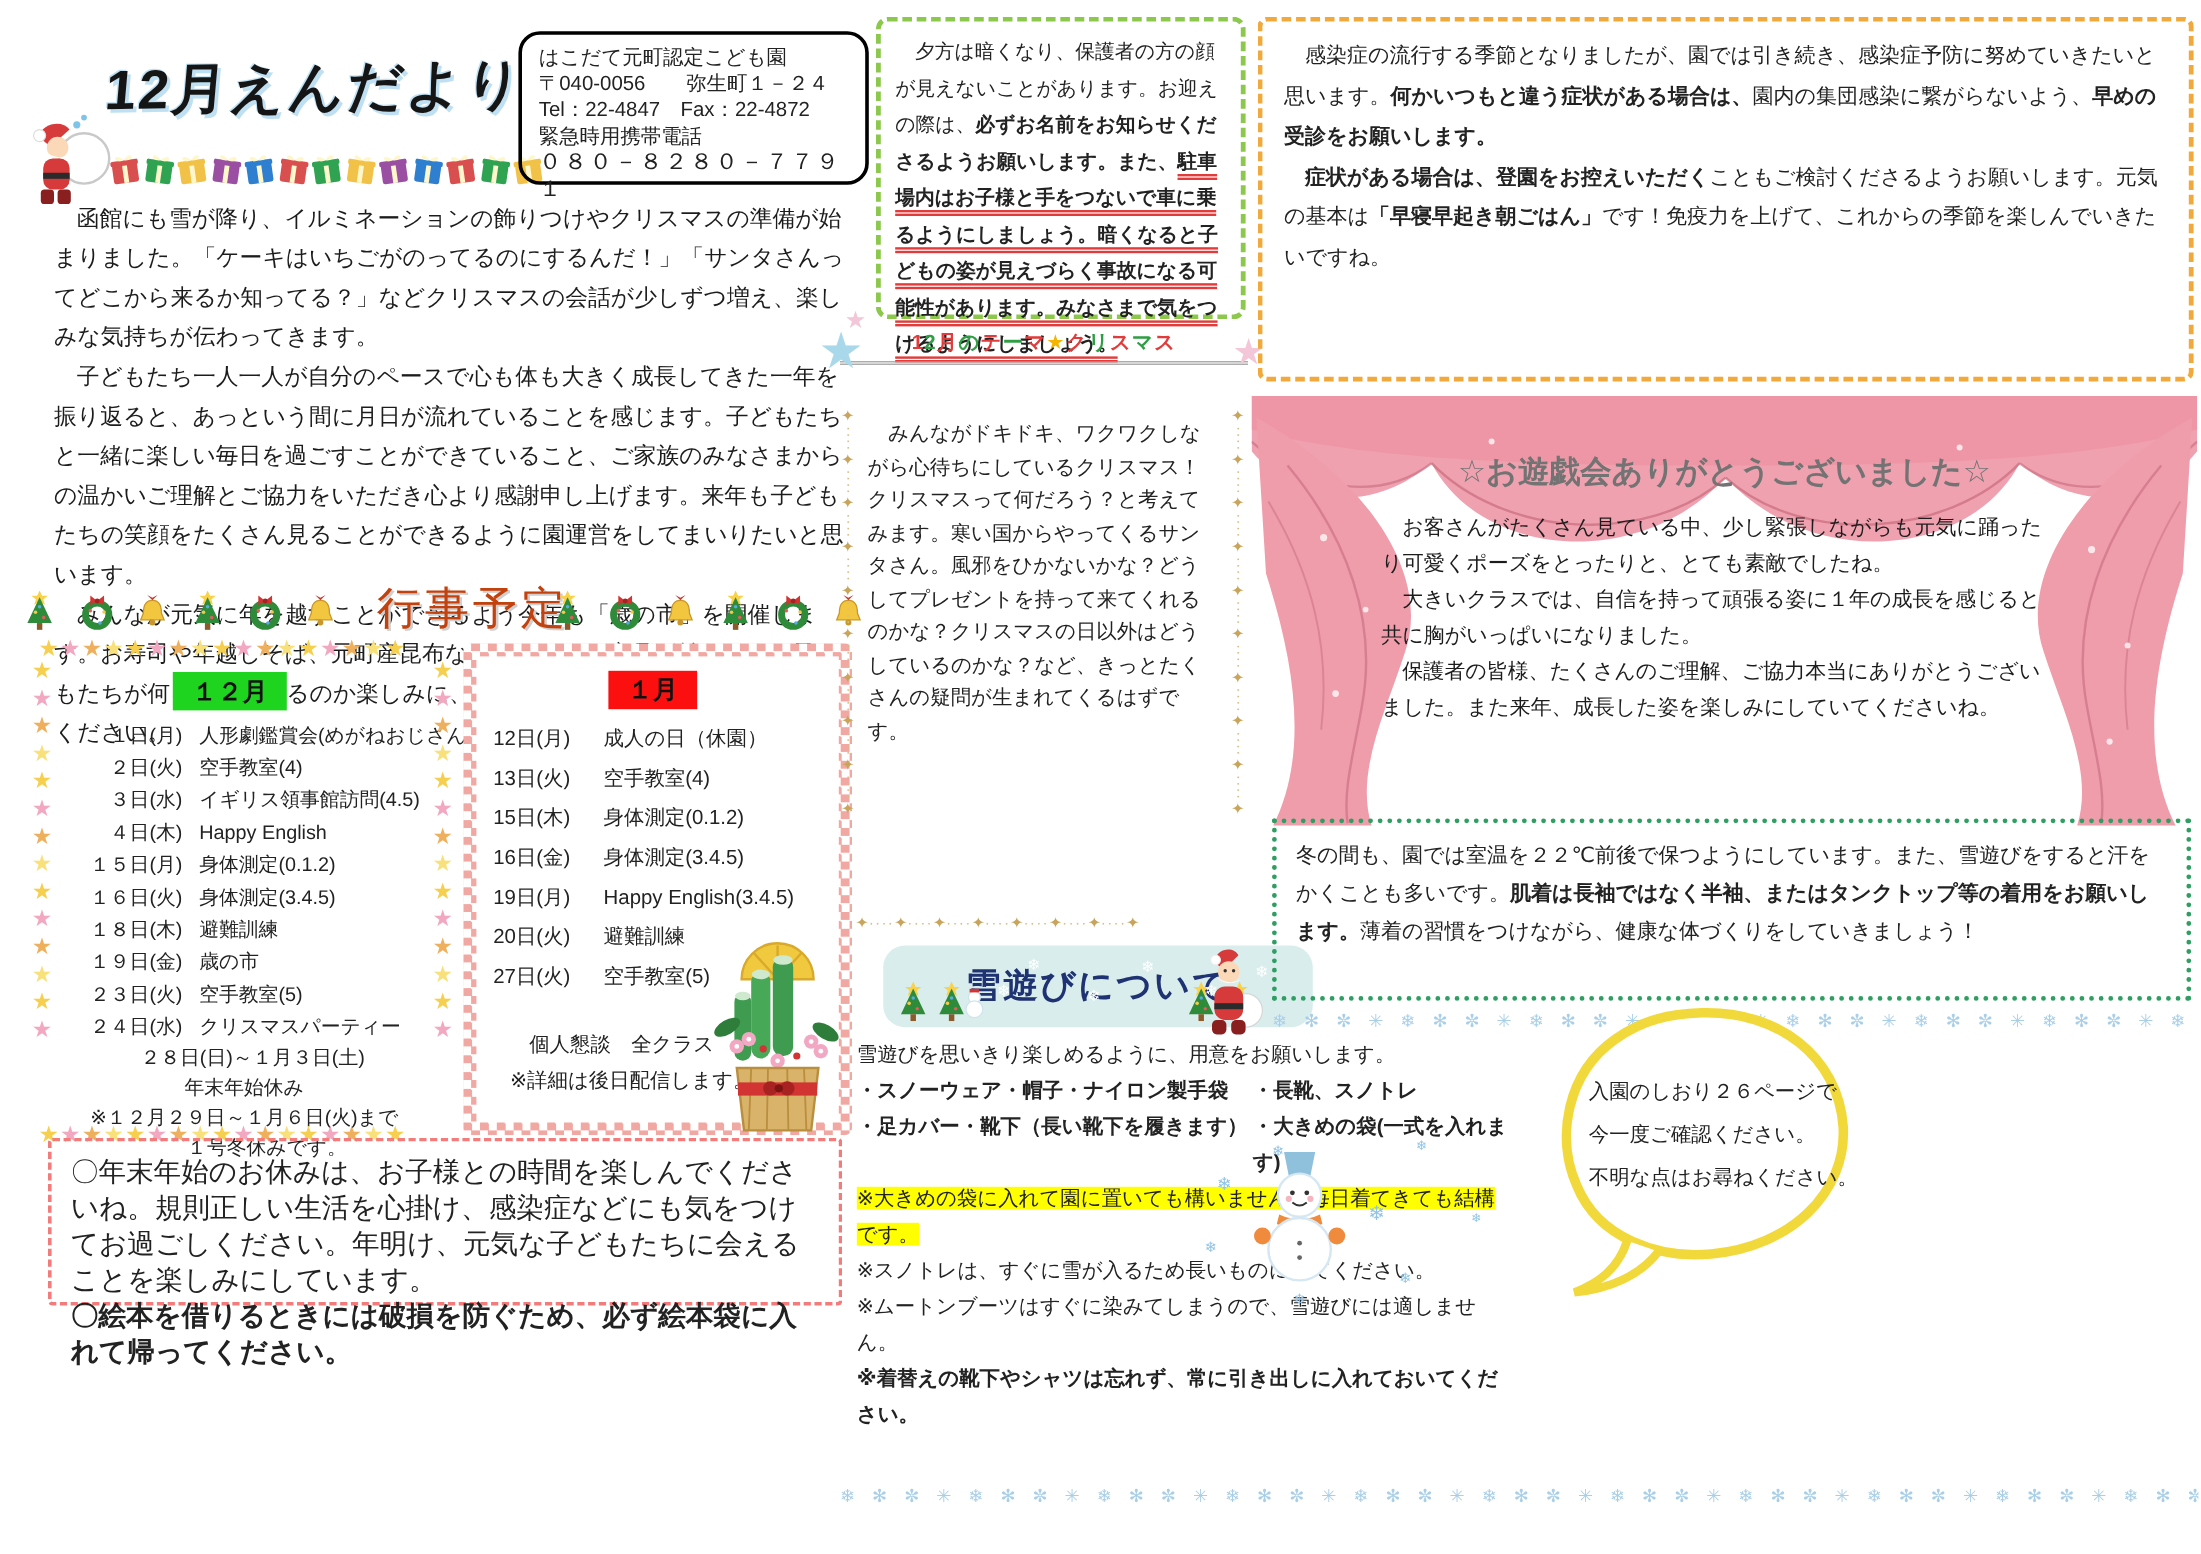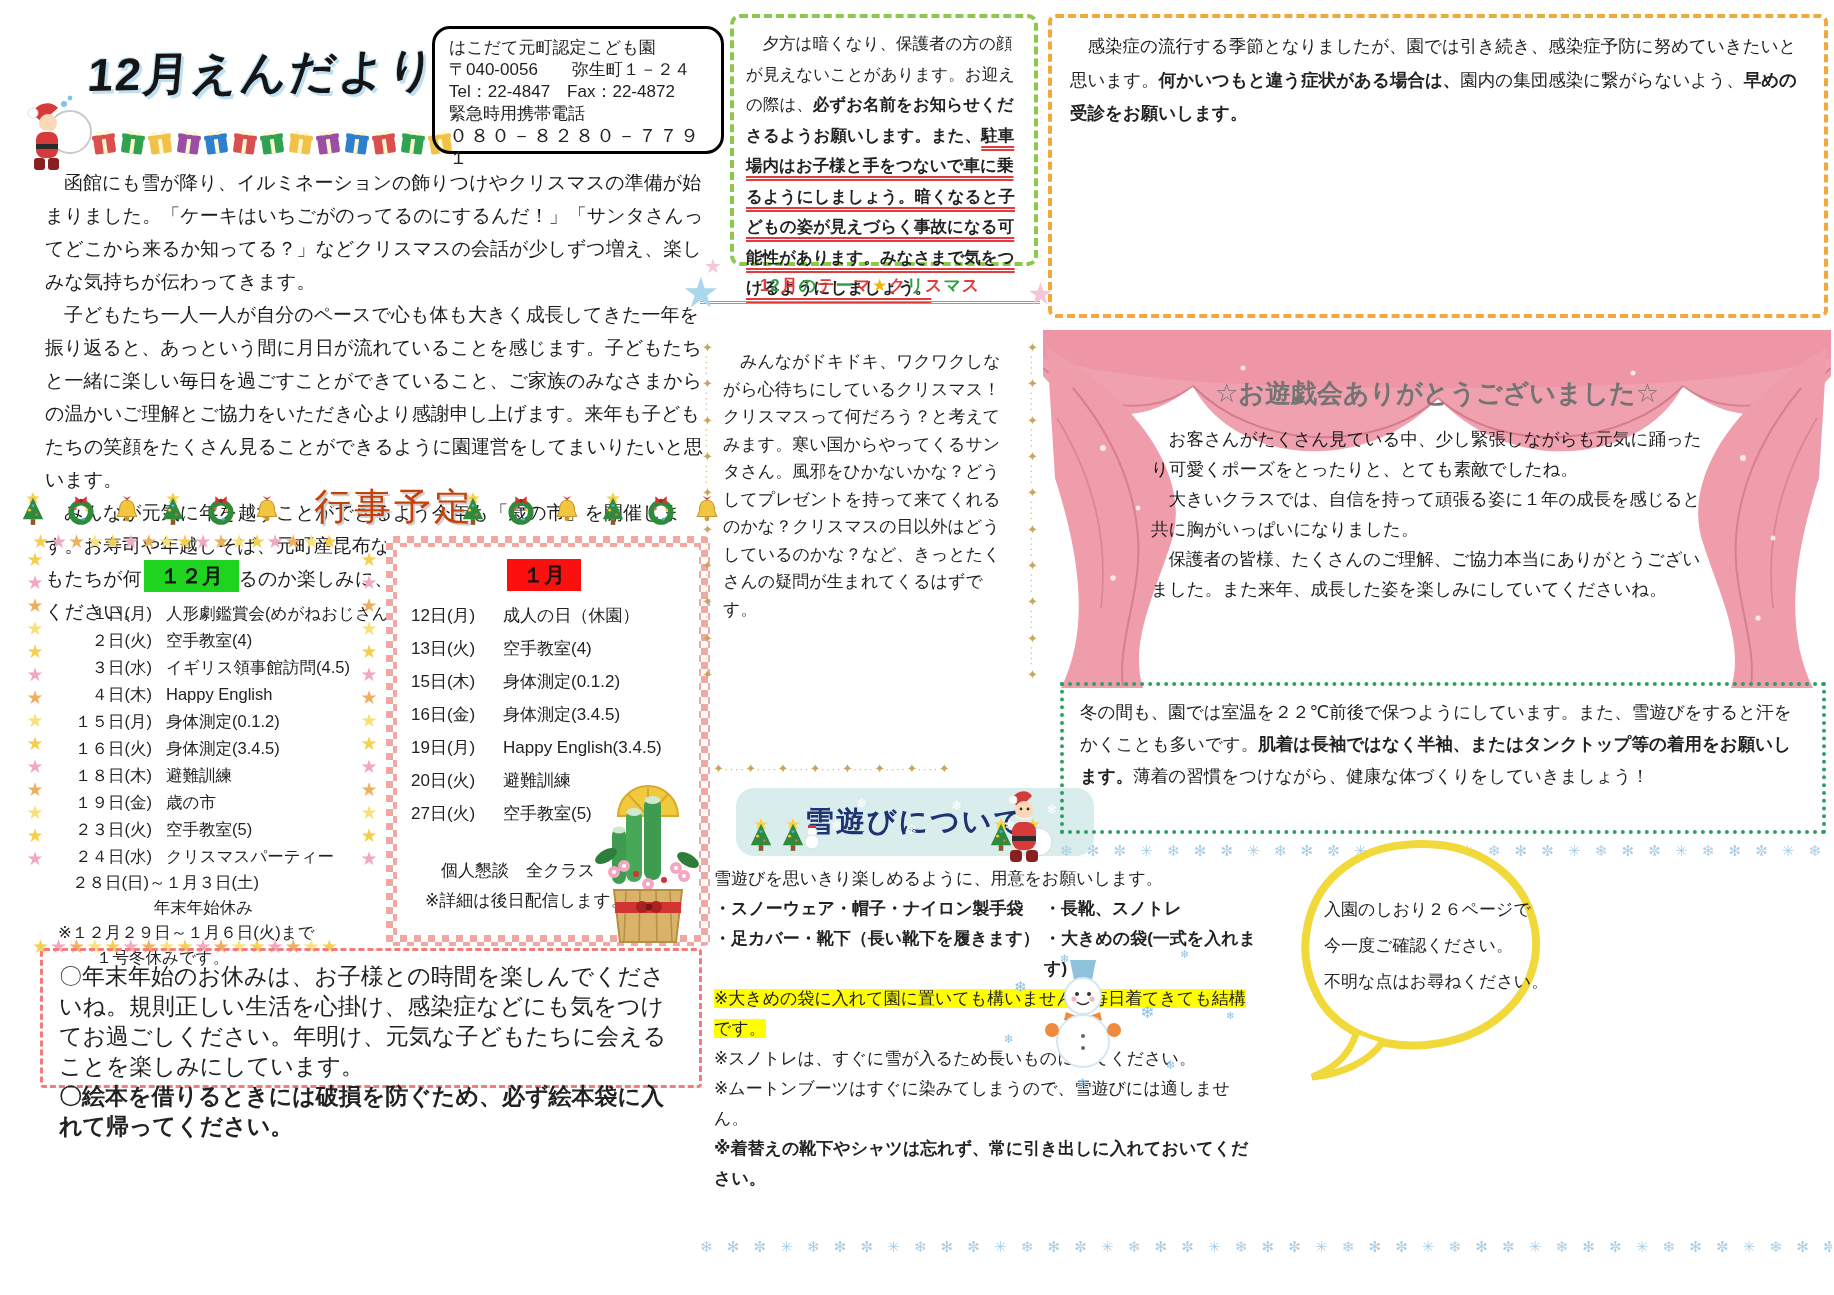--- a/index.html
+++ b/index.html
@@ -30,21 +30,21 @@
   .dec-box{position:absolute;left:28px;top:536px;width:347px;height:418px;box-sizing:border-box;
            padding:24px 26px 8px 30px;font-size:16.5px;}
   .stars{position:absolute;white-space:nowrap;font-size:19px;line-height:19px;letter-spacing:1px;}
   .st{top:-4px;left:4px;} .sb{bottom:-2px;left:4px;}
   .sl{left:-3px;top:12px;writing-mode:vertical-rl;} .sr{right:-3px;top:12px;writing-mode:vertical-rl;}
   .month-label{display:inline-block;padding:2px 16px;font-size:21px;font-weight:bold;color:#111;margin:0 0 8px 86px;}
   .green{background:#1fd41f;} .red{background:#fb0f0f;}
   .srow{display:flex;line-height:27px;white-space:nowrap;}
   .sdate{width:94px;text-align:right;flex:none;}
   .sevent{margin-left:14px;}
-  .snote{line-height:25px;white-space:nowrap;}
+  .snote{line-height:25px;white-space:nowrap;text-align:center;}
   .center{text-align:center;} .indent{padding-left:38px;}
 
   
   .jan-wrap{position:absolute;left:386px;top:536px;width:324px;height:410px;box-sizing:border-box;padding:11px;
             background:repeating-conic-gradient(#f2a8a2 0% 25%,#ffffff 0% 50%) 0 0/14px 14px;border-radius:6px;}
   .jan-box{width:100%;height:100%;background:#fff;box-sizing:border-box;padding:12px 14px;font-size:17px;}
   .jrow{display:flex;line-height:33px;white-space:nowrap;}
   .jdate{width:92px;flex:none;}
   .jfoot{line-height:30px;}
   .kadomatsu{position:absolute;left:584px;top:776px;}
@@ -537,20 +537,21 @@
       <span class="bcol2">・大きめの袋(一式を入れます)</span>
     </div>
     <div><span class="hl">※大きめの袋に入れて園に置いても構いませんが毎日着てきても結構です。</span></div>
     <div>※スノトレは、すぐに雪が入るため長いものにしてください。</div>
     <div>※ムートンブーツはすぐに染みてしまうので、雪遊びには適しません。</div>
     <div class="b">※着替えの靴下やシャツは忘れず、常に引き出しに入れておいてください。</div>
   </div>
 
   <div class="infect">
     <p><span>　感染症の流行する季節となりましたが、園では引き続き、感染症予防に努めていきたいと思います。</span><span class="b">何かいつもと違う症状がある場合は、</span><span>園内の集団感染に繋がらないよう、</span><span class="b">早めの受診をお願いします。</span></p>
+    <p><span class="b">　症状がある場合は、登園をお控えいただく</span><span>こともご検討くださるようお願いします。元気の基本は</span><span class="b">「早寝早起き朝ごはん」</span><span>です！免疫力を上げて、これからの季節を楽しんでいきたいですね。</span></p>
   </div>
 
   <div class="recital">
     <svg class="curtain" width="788" height="365" viewBox="0 0 788 365">
       <path d="M0 2 H788 V48 C750 95 690 100 640 58 C600 135 470 150 395 70 C320 150 190 135 150 58 C100 100 40 95 0 48 Z" fill="#f0a1af"></path>
       <path d="M0 2 H788 V30 C700 55 560 60 395 60 C230 60 90 55 0 30 Z" fill="#ed93a3" opacity="0.8"></path>
       <path d="M150 58 C210 120 330 128 395 70" fill="none" stroke="#c76b7e" stroke-width="2" opacity="0.7"></path>
       <path d="M395 70 C460 128 580 120 640 58" fill="none" stroke="#c76b7e" stroke-width="2" opacity="0.7"></path>
       <path d="M0 40 C50 85 110 88 150 58" fill="none" stroke="#c76b7e" stroke-width="2" opacity="0.6"></path>
       <path d="M640 58 C680 88 740 85 788 40" fill="none" stroke="#c76b7e" stroke-width="2" opacity="0.6"></path>

